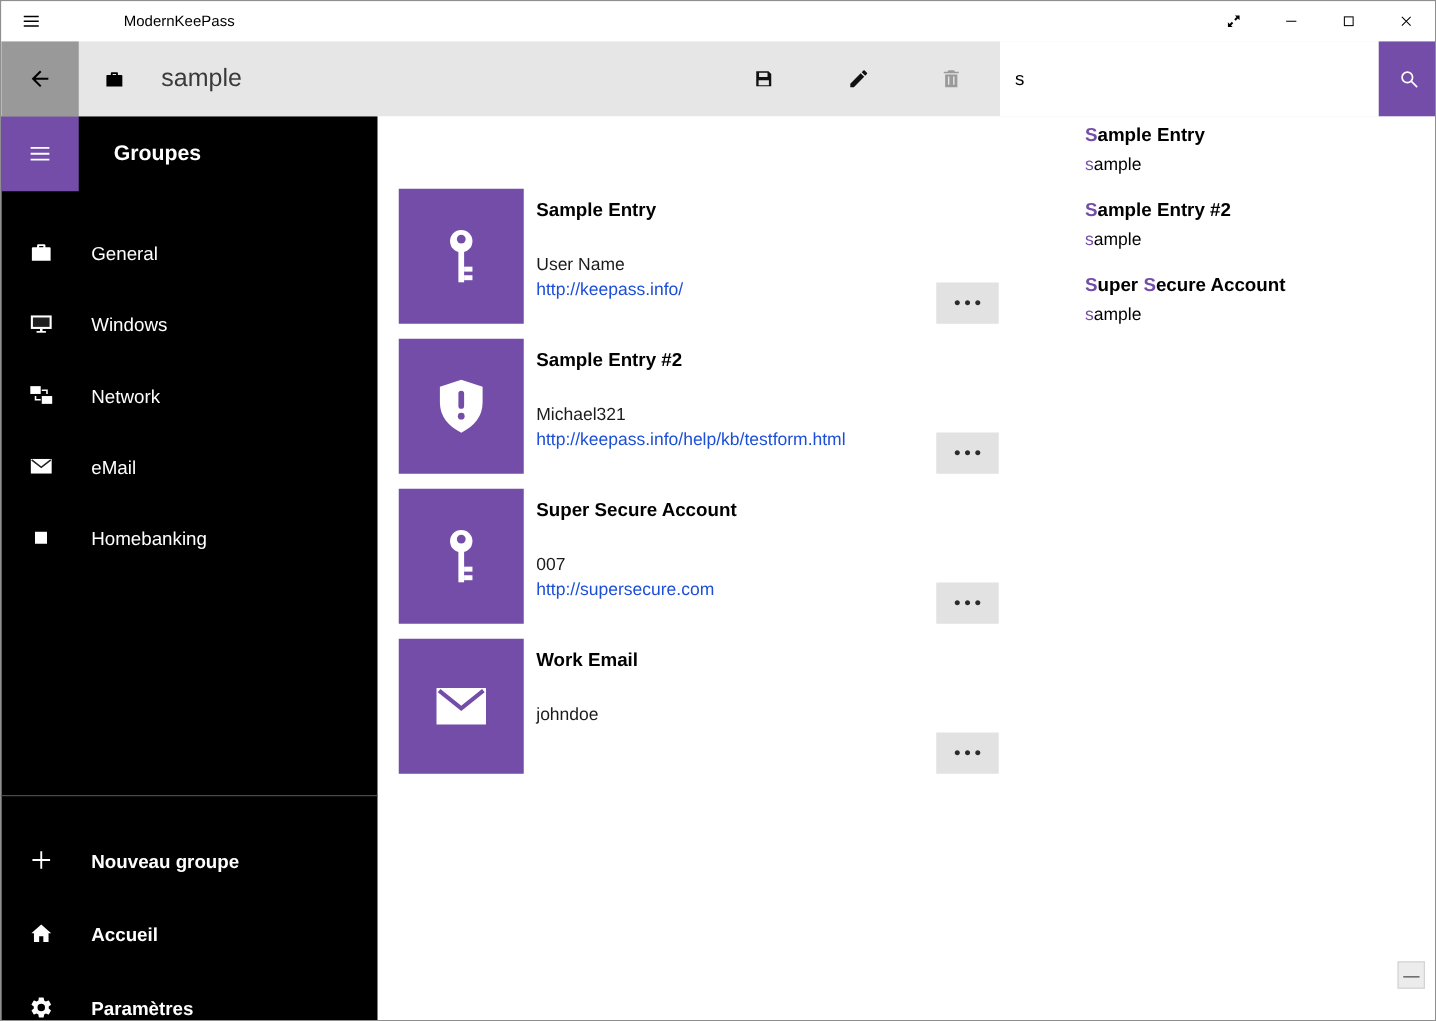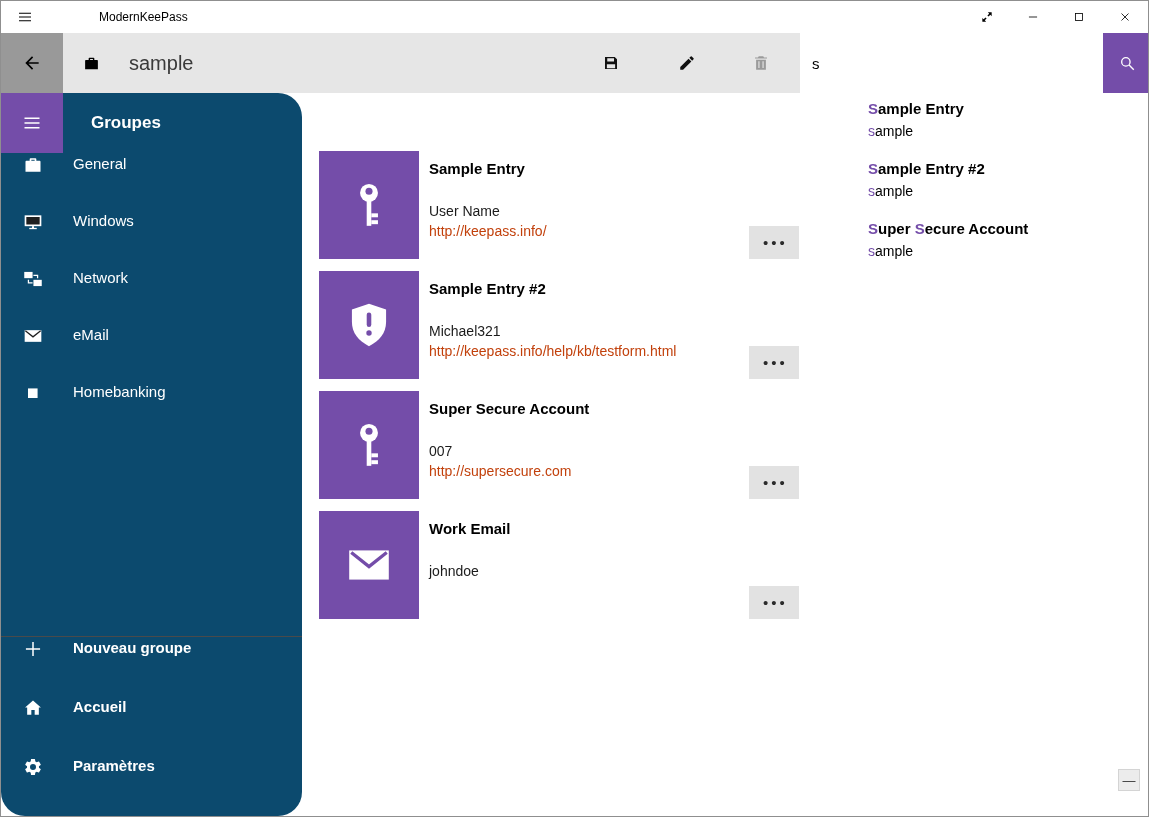--- a/index.html
+++ b/index.html
@@ -21,41 +21,41 @@
   .db-icon-wrap { position:absolute; left:82px; top:0; height:60px; display:flex; align-items:center; color:#000; }
   .db-name { position:absolute; left:128px; top:0; height:60px; line-height:60px; font-size:20px; font-weight:300; color:#3a3a3a; }
   .appbar-btn { position:absolute; top:0; width:48px; height:60px; display:flex; align-items:center; justify-content:center; color:#111; }
   .appbar-btn.save { left:586px; }
   .appbar-btn.edit { left:662px; }
   .appbar-btn.delete { left:736px; color:#9a9a9a; }
   .search-box { position:absolute; left:799px; top:0; width:303px; height:60px; background:#fff; border:none; outline:none; padding:0 12px; font-size:15px; color:#000; font-family:"Liberation Sans", sans-serif; }
   .search-btn { position:absolute; left:1102px; top:0; width:47px; height:60px; background:#744da9; display:flex; align-items:center; justify-content:center; color:#fff; }
 
   
-  .sidebar { position:absolute; top:92px; left:0; width:301px; bottom:0; background:#0c4a6e; color:#fff; z-index:8;border-radius:24px; }
+  .sidebar { position:absolute; top:92px; left:0; width:301px; bottom:0; background:#000000; color:#fff; z-index:8; }
   .nav-hamburger { position:absolute; top:0; left:0; width:62px; height:60px; background:#744da9; display:flex; align-items:center; justify-content:center; color:#fff; }
   .sidebar-heading { position:absolute; left:90px; top:0; height:60px; line-height:60px; font-size:17px; font-weight:700; color:#fff; }
   .group-list { position:absolute; top:62px; left:0; right:0; list-style:none; }
-  .nav-item { height:57px; display:flex; align-items:flex-start; cursor:pointer; color:#fff; }
+  .nav-item { height:57px; display:flex; align-items:flex-end; cursor:pointer; color:#fff; }
   .nav-item .ic { margin-left:22px; flex:none; }
   .nav-item .lbl { margin-left:30px; font-size:15px; font-weight:400; white-space:nowrap; }
   .sidebar-divider { position:absolute; top:543px; left:0; right:0; height:1px; background:#4a4a4a; }
   .action-list { position:absolute; top:546px; left:0; right:0; list-style:none; }
   .action-list .nav-item { height:59px; }
   .action-list .lbl { font-weight:700; }
 
   
   .main { position:absolute; top:92px; left:301px; right:0; bottom:0; background:#fff; }
   .entry-list { padding-top:58px; padding-left:17px; }
   .entry-row { position:relative; width:497px; height:108px; margin-bottom:12px; display:flex; cursor:pointer; }
   .tile { width:100px; height:108px; background:#744da9; flex:none; display:flex; align-items:center; justify-content:center; }
   .entry-info { padding-left:10px; padding-top:8px; }
   .entry-title { font-size:15px; font-weight:700; color:#000; line-height:20px; }
   .entry-username { margin-top:22px; font-size:14px; color:#1b1b1b; line-height:20px; }
-  .entry-url { font-size:14px; color:#c2410c; line-height:20px; }
+  .entry-url { font-size:14px; color:#1d4ed8; line-height:20px; }
   .more-btn { position:absolute; left:430px; bottom:0; width:50px; height:33px; background:#e2e2e2; color:#2b2b2b; font-size:15px; letter-spacing:3px; text-align:center; line-height:33px; padding-left:3px; }
   .zoom-out { position:absolute; right:8px; bottom:25px; width:22px; height:22px; background:#ececec; border:1px solid #d4d4d4; color:#333; font-size:13px; line-height:19px; text-align:center; }
 
   
   .suggestions { position:absolute; top:92px; left:799px; width:350px; background:#fff; z-index:7; }
   .sg-item { height:60px; padding:6px 12px 0 68px; cursor:pointer; }
   .sg-title { font-size:15px; font-weight:600; color:#000; line-height:20px; }
   .sg-sub { font-size:14px; color:#000; line-height:20px; margin-top:2px; }
   .hl { color:#744da9; }
 

